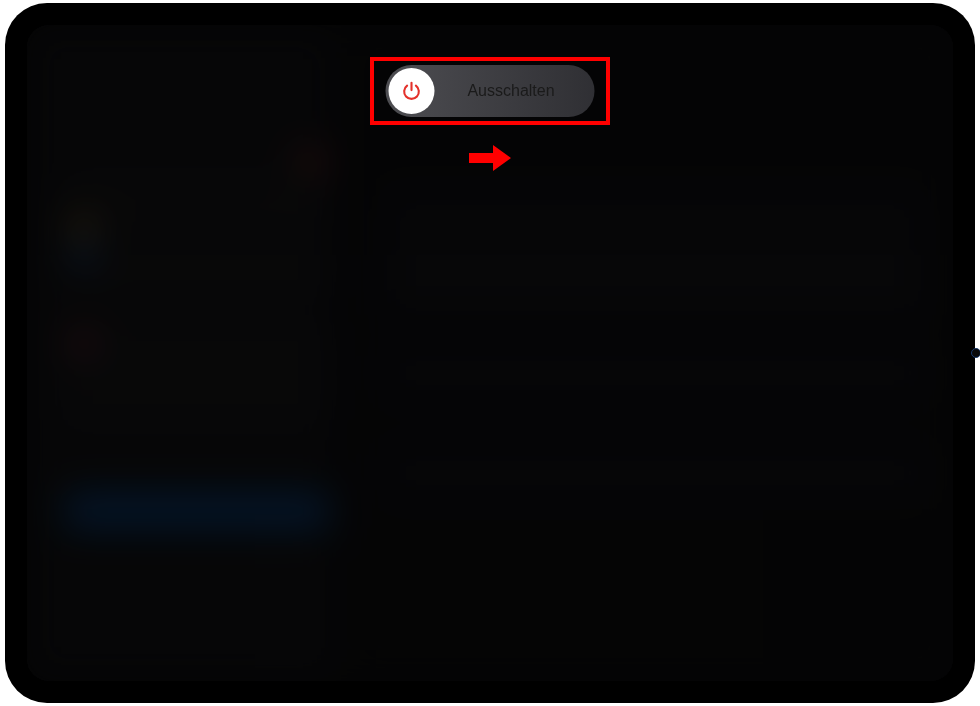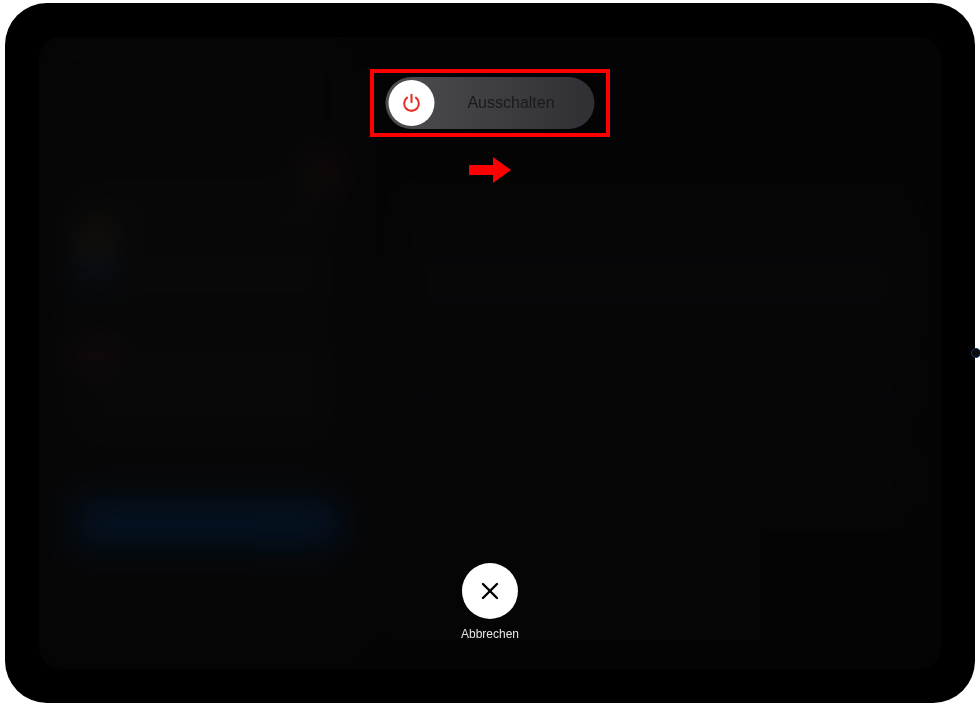--- a/index.html
+++ b/index.html
@@ -16,21 +16,21 @@
       display: flex;
       align-items: center;
       justify-content: center;
     }
     
     .device-frame {
       width: 970px;
       height: 700px;
       background: #000000;
       border-radius: 42px;
-      padding: 34px;
+      padding: 22px;
       position: relative;
     }
     
     .screen {
       width: 100%;
       height: 100%;
       background: #0a0a0c;
       border-radius: 22px;
       position: relative;
       overflow: hidden;
@@ -293,25 +293,16 @@
     </div>
 
     <div class="highlight-box"></div>
 
     <div class="arrow-indicator">
       <svg class="arrow-svg" viewBox="0 0 46 30">
         <polygon points="2,10 26,10 26,2 44,15 26,28 26,20 2,20" fill="#ff0000"></polygon>
       </svg>
     </div>
 
-    <div class="cancel-container">
-      <div class="cancel-button">
-        <svg class="cancel-icon-svg" viewBox="0 0 20 20" stroke="#000000" stroke-width="2.4" stroke-linecap="round">
-          <line x1="3" y1="3" x2="17" y2="17"></line>
-          <line x1="17" y1="3" x2="3" y2="17"></line>
-        </svg>
-      </div>
-      <span class="cancel-label">Abbrechen</span>
-    </div>
 
   </div>
   <div class="camera-dot"></div>
 </div>
 
 </body></html>

